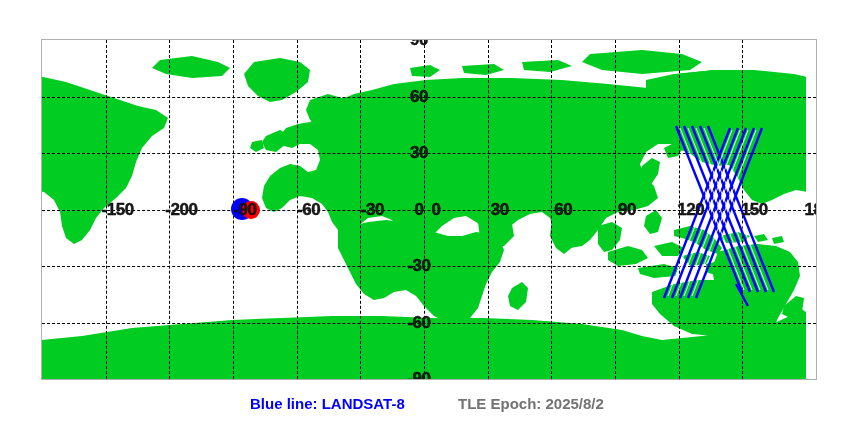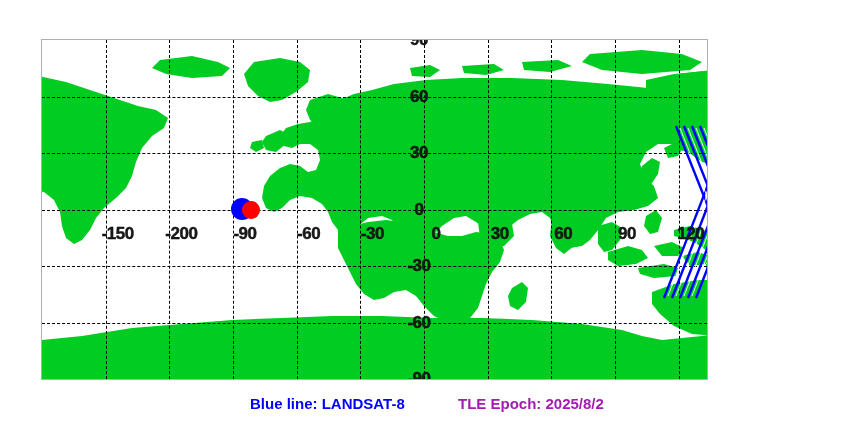--- a/index.html
+++ b/index.html
@@ -6,21 +6,21 @@
   body{
     width:850px;height:425px;
     background:#ffffff;
     font-family:"Liberation Sans", sans-serif;
     overflow:hidden;
     position:relative;
   }
   #map-frame{
     position:absolute;
     left:41px;top:39px;
-    width:667px;height:341px;
+    width:776px;height:341px;
     background:#ffffff;
     border:1px solid #b0b0b0;
     box-sizing:border-box;
     overflow:hidden;
   }
   #map-plot{
     position:absolute;
     left:0;top:0;
     width:100%;height:100%;
   }
@@ -37,41 +37,41 @@
     position:absolute;
     font-size:17px;
     font-weight:bold;
     color:#1a1a1a;
     font-family:"Liberation Sans", sans-serif;
     white-space:nowrap;
     letter-spacing:-0.5px;
     -webkit-text-stroke:0.4px #000;
   }
   .lat-label{transform:translate(-50%,-50%);}
-  .lon-label{transform:translate(-50%,-50%);margin-top:24px;}
+  .lon-label{transform:translate(-50%,-50%);}
   .sat-dot{
     position:absolute;
     border-radius:50%;
     transform:translate(-50%,-50%);
   }
   #legend{
     position:absolute;
     left:0;top:395px;
     width:850px;height:26px;
   }
   .legend-item{
     position:absolute;
     font-size:15px;
     font-weight:bold;
     white-space:nowrap;
     font-family:"Liberation Sans", sans-serif;
   }
   #legend-red{left:28px;top:0;color:#ff0000;}
   #legend-blue{left:250px;top:0;color:#0000ff;}
-  #legend-epoch{left:458px;top:0;color:#a21caf;}
+  #legend-epoch{left:458px;top:0;color:#737373;}
   svg{display:block;}
 </style>
 </head>
 <body>
 
 <div id="map-frame">
   <div id="map-plot">
 
     <svg id="land-layer" width="764" height="339" viewBox="0 0 764 339" preserveAspectRatio="none" style="position:absolute;left:0;top:0;">
       <g fill="#00cc22" stroke="none">

